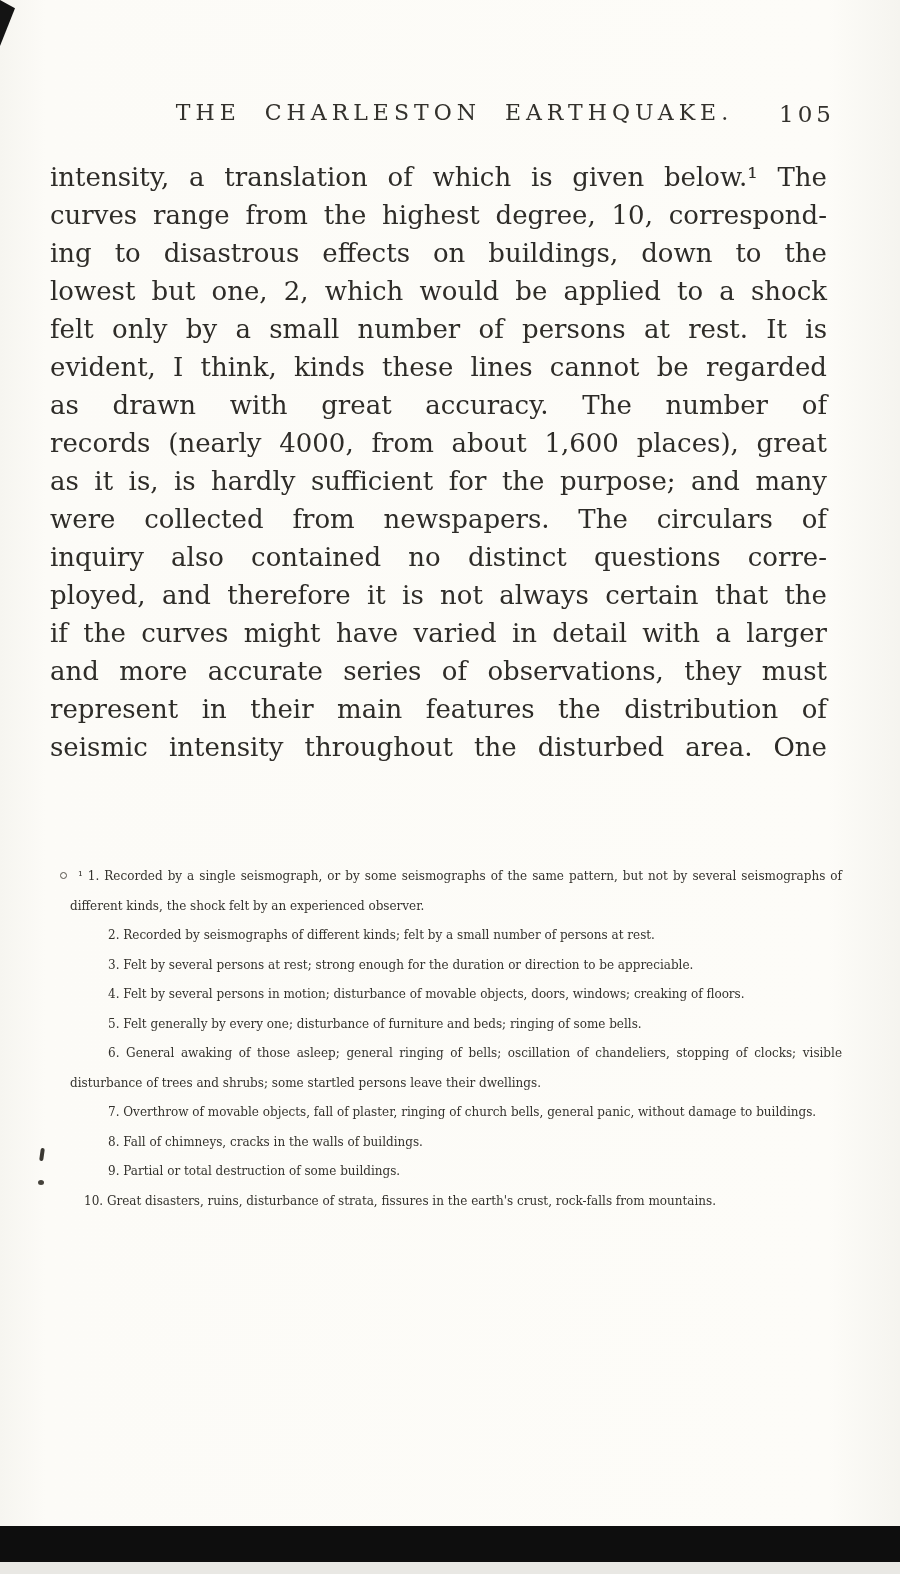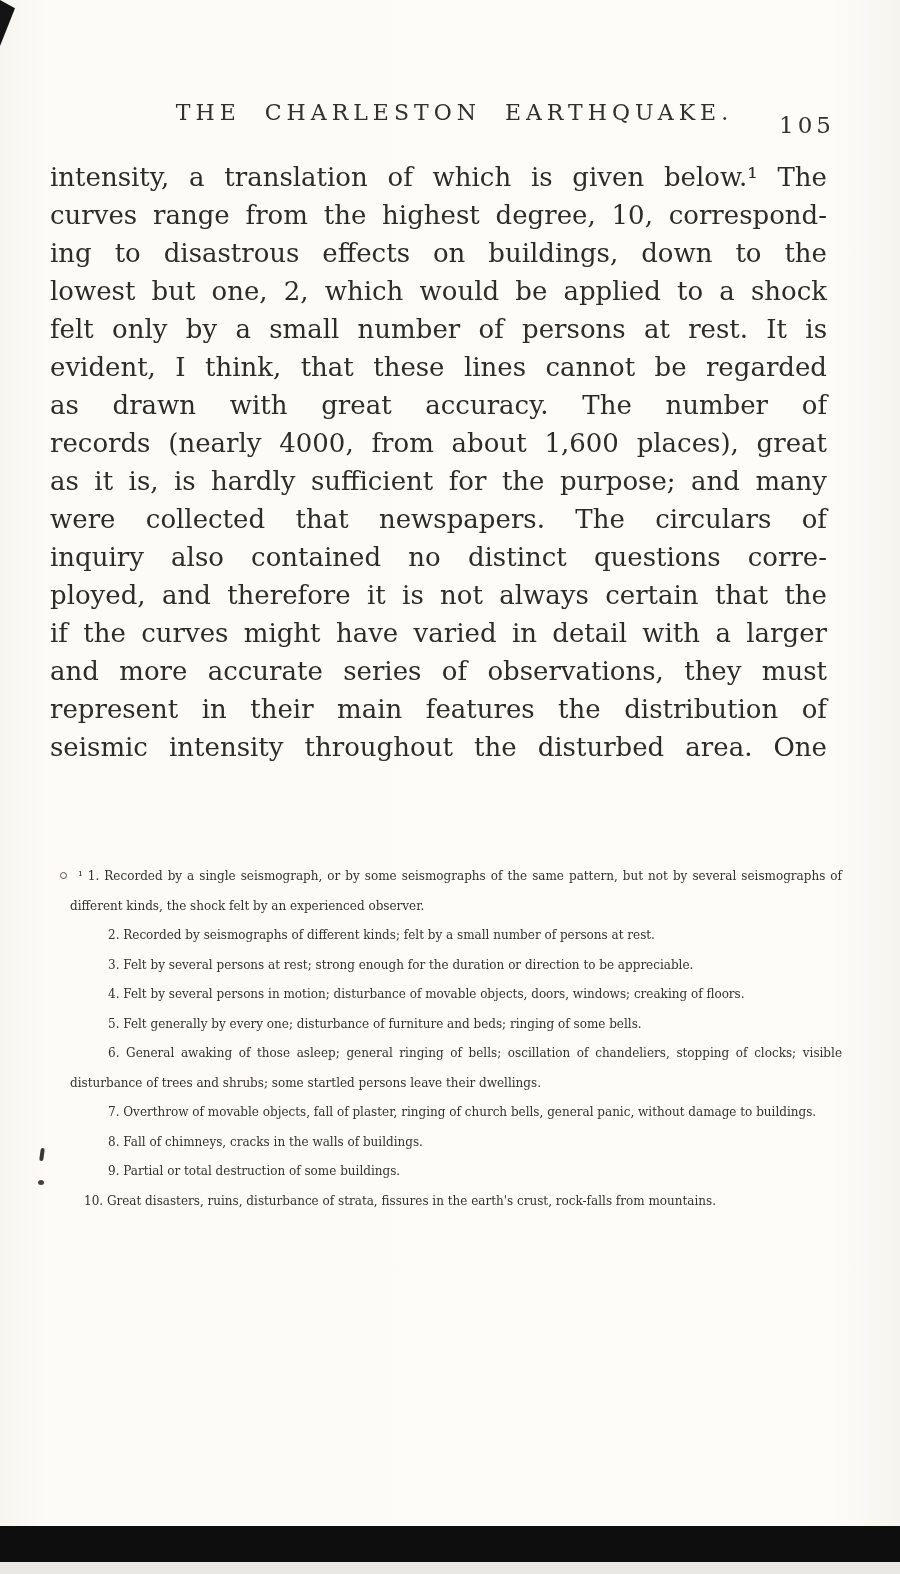--- a/index.html
+++ b/index.html
@@ -29,21 +29,21 @@
     display: block;
     text-align: center;
     font-size: 22px;
     letter-spacing: 5px;
     word-spacing: 12px;
     color: #33312c;
   }
   .page-number {
     position: absolute;
     right: 8px;
-    top: 12px;
+    top: 1px;
     font-size: 23px;
     letter-spacing: 4px;
     color: #33312c;
   }
 
   
   .body-text {
     position: absolute;
     top: 158px;
     left: 50px;
@@ -123,25 +123,25 @@
     <span class="running-title">THE CHARLESTON EARTHQUAKE.</span>
     <span class="page-number">105</span>
   </header>
 
   <main class="body-text">
     <div class="line">intensity, a translation of which is given below.¹ The</div>
     <div class="line">curves range from the highest degree, 10, correspond-</div>
     <div class="line">ing to disastrous effects on buildings, down to the</div>
     <div class="line">lowest but one, 2, which would be applied to a shock</div>
     <div class="line">felt only by a small number of persons at rest. It is</div>
-    <div class="line">evident, I think, that these lines cannot be regarded</div>
+    <div class="line">evident, I think, kinds these lines cannot be regarded</div>
     <div class="line">as drawn with great accuracy. The number of</div>
     <div class="line">records (nearly 4000, from about 1,600 places), great</div>
     <div class="line">as it is, is hardly sufficient for the purpose; and many</div>
-    <div class="line">were collected that newspapers. The circulars of</div>
+    <div class="line">were collected from newspapers. The circulars of</div>
     <div class="line">inquiry also contained no distinct questions corre-</div>
     <div class="line">ployed, and therefore it is not always certain that the</div>
     <div class="line">if the curves might have varied in detail with a larger</div>
     <div class="line">and more accurate series of observations, they must</div>
     <div class="line">represent in their main features the distribution of</div>
     <div class="line">seismic intensity throughout the disturbed area. One</div>
   </main>
 
   <section class="footnotes">
     <p class="fn-first">¹ 1. Recorded by a single seismograph, or by some seismographs of the same pattern, but not by several seismographs of different kinds, the shock felt by an experienced observer.</p>

